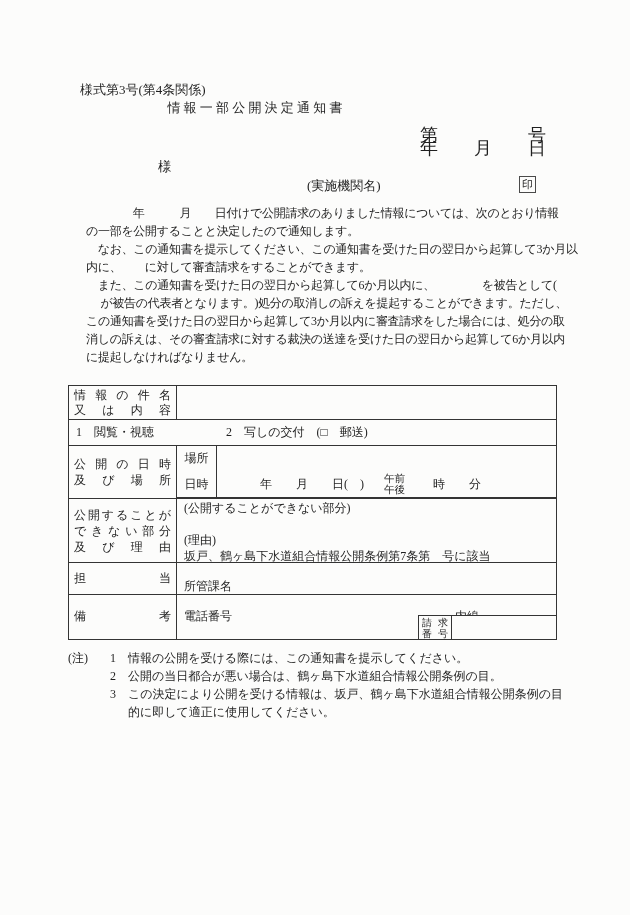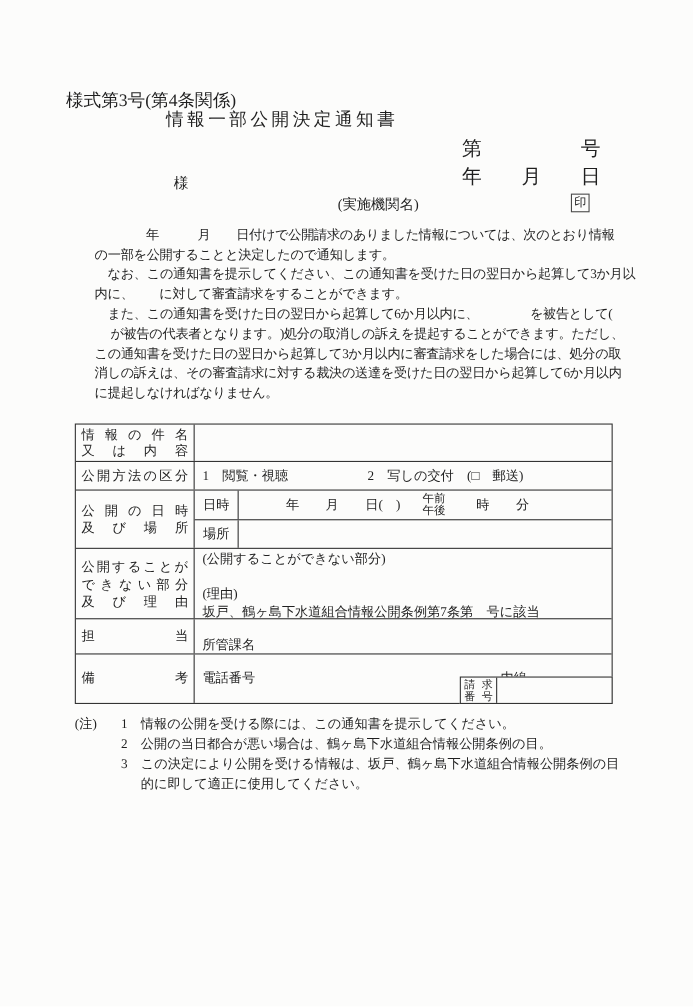--- a/index.html
+++ b/index.html
@@ -4,26 +4,26 @@
 <style>
   * { margin:0; padding:0; box-sizing:border-box; }
   html,body { background:#ffffff; }
   .page {
     position:relative; width:630px; height:915px;
     background:#fcfcfb; color:#1f1f1f;
     font-family:"Liberation Serif","DejaVu Serif",serif;
     font-size:12px; overflow:hidden;
   }
   .abs { position:absolute; }
-  .form-no { left:60px; top:81px; font-size:16px; white-space:pre; }
+  .form-no { left:80px; top:81px; font-size:13px; white-space:pre; }
   .doc-title { left:0; top:99px; width:513px; text-align:center;
-    font-size:16px; letter-spacing:3.2px; }
+    font-size:13px; letter-spacing:3.2px; }
   .right-line { left:0; right:84px; text-align:right; font-size:18px; white-space:pre; }
   .doc-no { top:123px; }
-  .date-line { top:148px; }
+  .date-line { top:136px; }
   .addressee { left:158px; top:158px; font-size:13.5px; }
   .issuer { left:307px; top:177px; font-size:13px; }
   .seal-box { left:519px; top:176px; width:17px; height:17px;
     border:1px solid #4a4a4a; display:grid; place-items:center;
     font-size:11px; line-height:11px; }
   .body-text { left:86px; top:204px; width:494px; line-height:18px;
     letter-spacing:-0.3px; }
   .body-text p { margin:0; white-space:pre-line; }
 
   .tbl { left:68px; top:385px; width:489px; border:1px solid #343434;
@@ -101,40 +101,39 @@
 
   <div class="abs tbl">
 
     <div class="tr r1">
       <div class="lbl">情 報 の 件 名
 又 は 内 容</div>
       <div class="val"></div>
     </div>
 
     <div class="tr r2">
-      <div class="lbl">公開方法の区分</div>
       <div class="val">1　閲覧・視聴　　　　　　2　写しの交付　(□　郵送)</div>
     </div>
 
     <div class="tr r3">
       <div class="lbl">公 開 の 日 時
 及 び 場 所</div>
       <div class="r3right">
+        <div class="subrow subrow2">
+          <div class="sublbl">場所</div>
+          <div class="subval"></div>
+        </div>
         <div class="subrow subrow1">
           <div class="sublbl">日時</div>
           <div class="subval dtflex">
             <span class="dt-date">　　　年　　月　　日(　)</span>
             <span class="dt-ampm">午前
 午後</span>
             <span class="dt-time">時　　分</span>
           </div>
-        </div>
-        <div class="subrow subrow2">
-          <div class="sublbl">場所</div>
-          <div class="subval"></div>
         </div>
       </div>
     </div>
 
     <div class="tr r4">
       <div class="lbl">公開することが
 できない部分
 及 び 理 由</div>
       <div class="val">(公開することができない部分)
 

